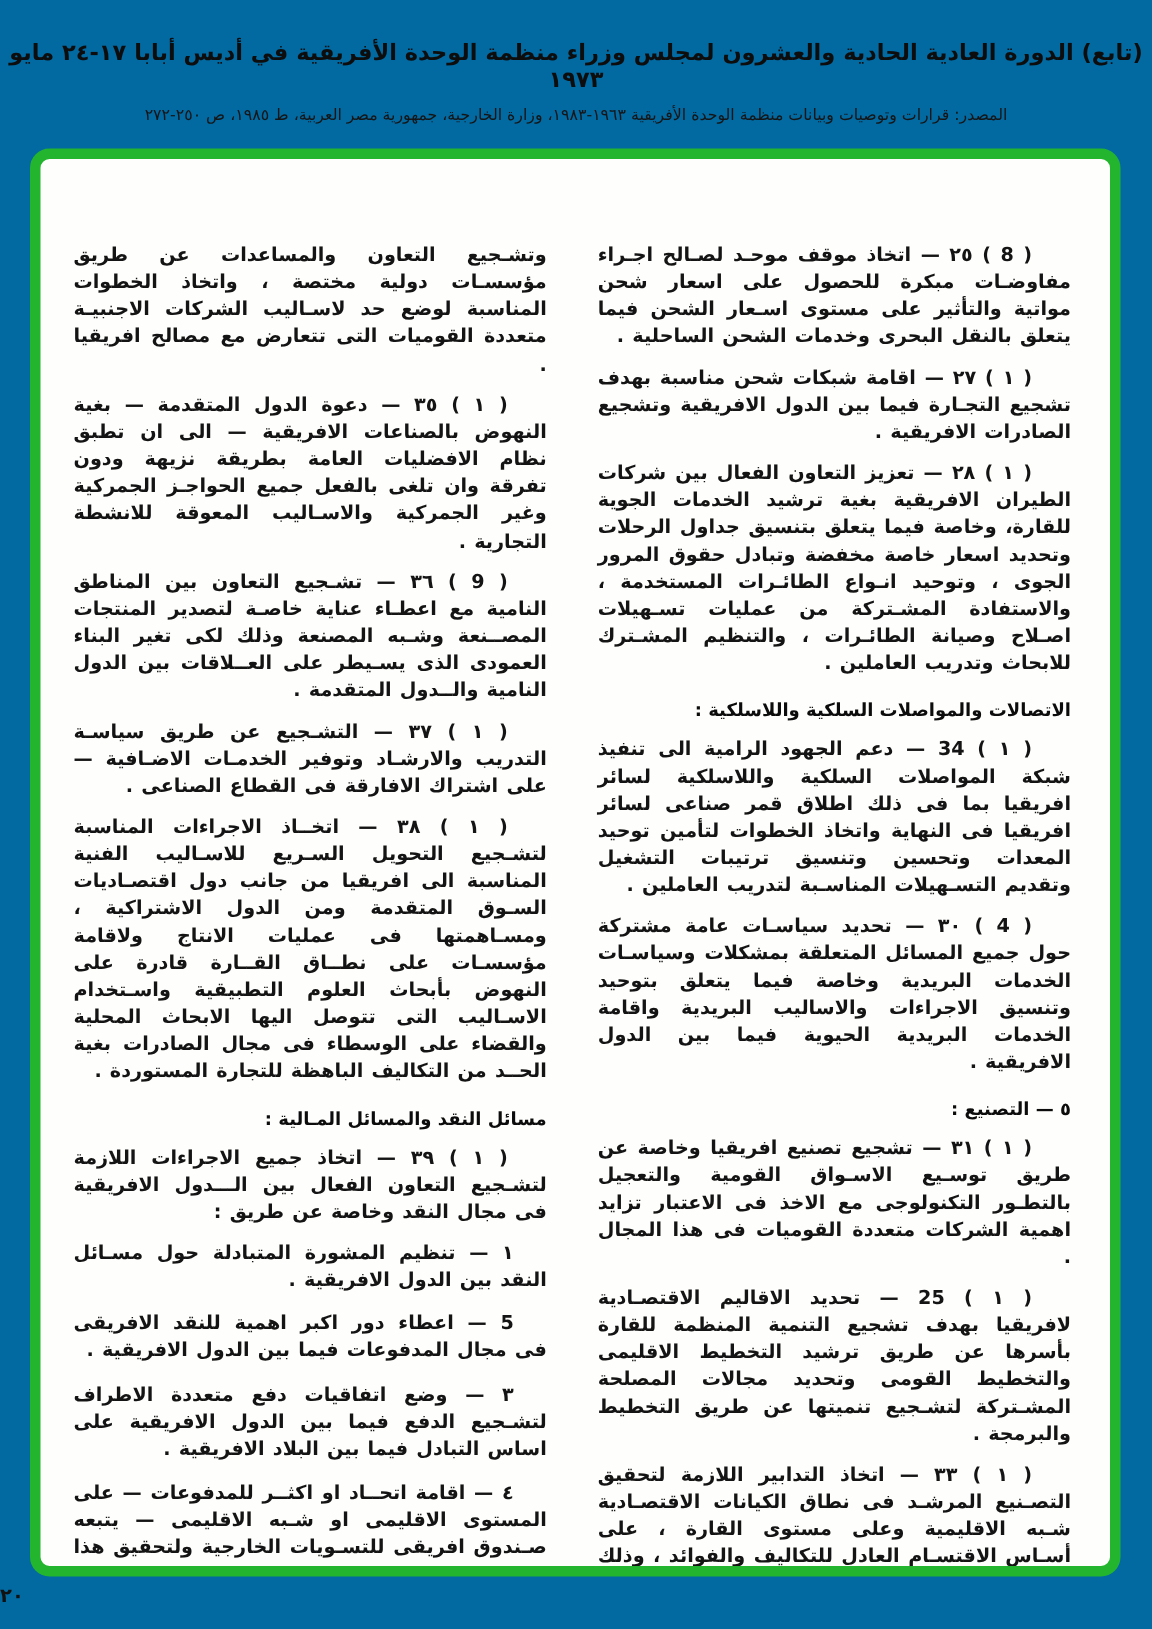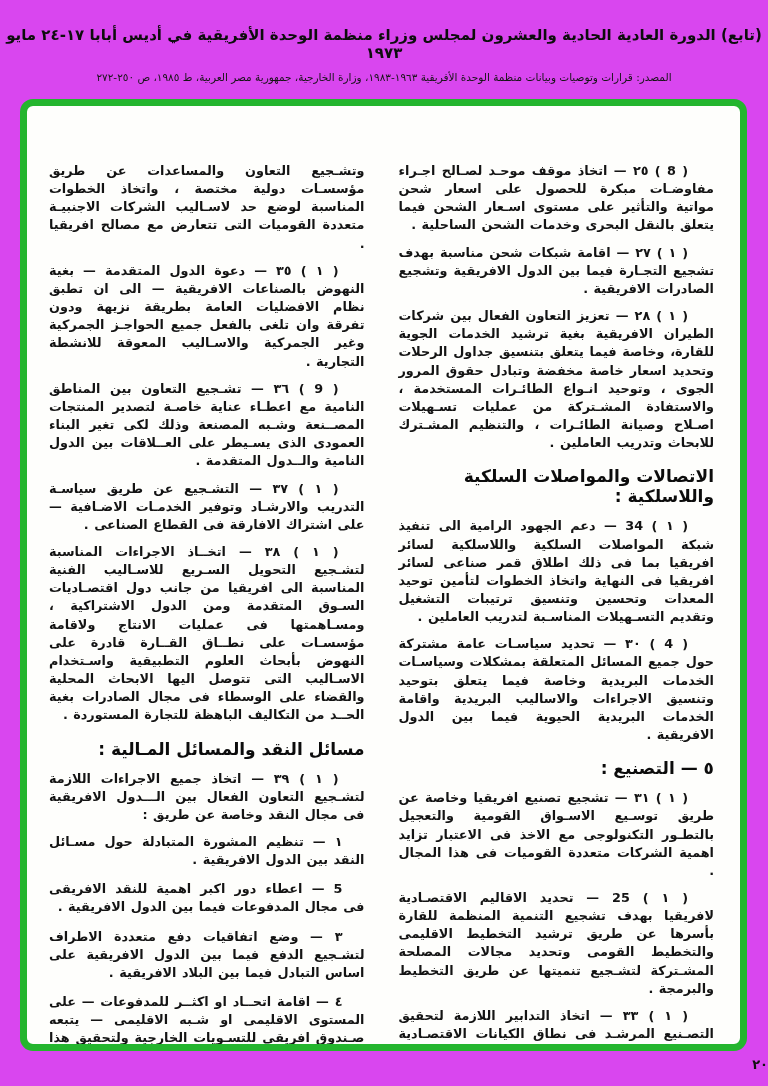--- a/index.html
+++ b/index.html
@@ -5,21 +5,21 @@
   * { margin: 0; padding: 0; box-sizing: border-box; }
   html, body {
     width: 768px; height: 1086px;
     background: #fdfdfb;
     font-family: "DejaVu Sans", sans-serif;
     overflow: hidden;
   }
   .page {
     position: relative;
     width: 768px; height: 1086px;
-    background: #d946ef;
+    background: #0369a1;
     color: #111;
   }
   .header {
     padding-top: 26px;
     text-align: center;
     direction: rtl;
   }
   .header .line1 {
     font-size: 15px;
     font-weight: bold;
@@ -60,30 +60,30 @@
     text-align: justify;
     color: #141414;
     margin-bottom: 9px;
     text-indent: 26px;
     word-spacing: 1px;
   }
   .col p.no-indent { text-indent: 0; }
   .col p.sub-item { text-indent: 22px; margin-bottom: 11px; }
   .col h3 {
     direction: rtl;
-    font-size: 17px;
+    font-size: 12px;
     font-weight: bold;
     color: #0c0c0c;
     margin: 14px 0 11px 0;
   }
   .page-number {
     position: absolute;
     left: 0; right: 0;
     top: 1057px;
-    text-align: right;
+    text-align: left;
     font-size: 13px;
     font-weight: bold;
     color: #111;
   }
 </style>
 </head>
 <body>
 
 <div class="page">
 

